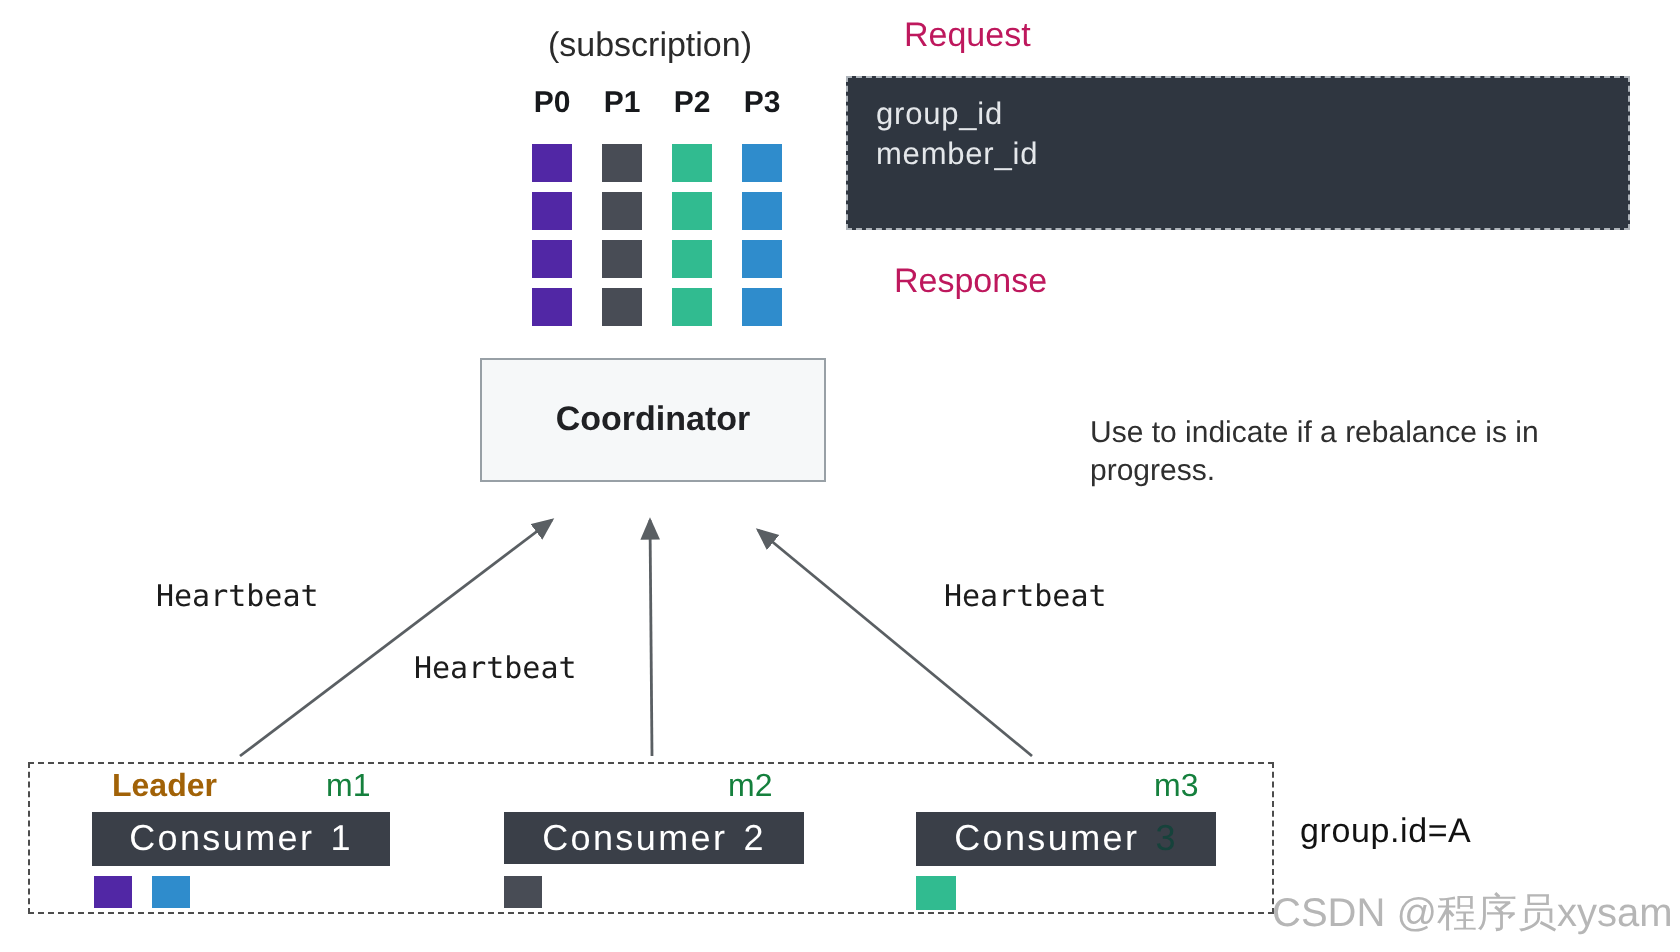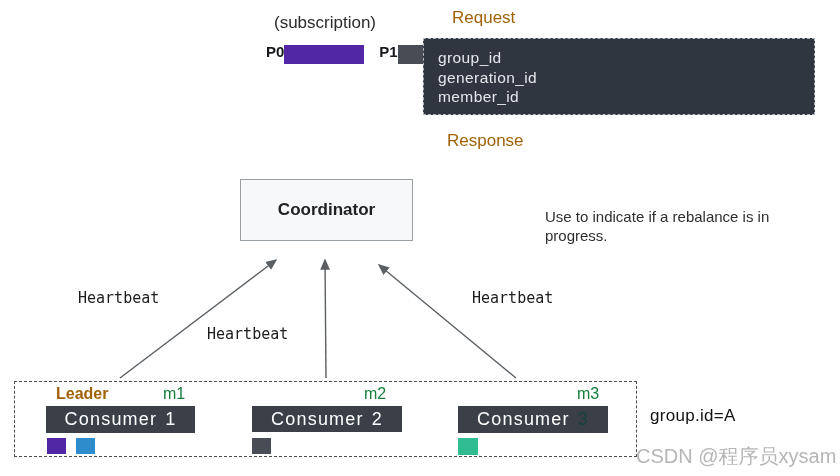--- a/index.html
+++ b/index.html
@@ -4,28 +4,28 @@
 <style>
   html,body{margin:0;padding:0;background:#ffffff;}
   .stage{
     position:relative;width:840px;height:476px;background:#ffffff;overflow:hidden;
     font-family:"Liberation Sans",sans-serif;color:#1a1a1a;
   }
   .abs{position:absolute;}
   
   .sub-label{left:240px;top:13px;width:170px;text-align:center;font-size:17px;color:#2b2b2b;}
   .pgrid{left:266px;top:42px;display:flex;gap:15px;}
-  .pcol{display:flex;align-items:center;}
+  .pcol{display:flex;flex-direction:column;align-items:center;}
   .plabel{font-size:15px;font-weight:bold;color:#17191c;line-height:20px;height:20px;margin-bottom:10px;}
   .psq{width:20px;height:19px;margin-bottom:5px;}
   
   .coord{left:240px;top:179px;width:173px;height:62px;background:#f6f8f9;border:1px solid #98a0a6;
     display:flex;align-items:center;justify-content:center;font-size:17px;color:#202124;box-sizing:border-box;font-weight:bold;}
   
-  .sec-title{font-size:17px;color:#a16207;}
+  .sec-title{font-size:17px;color:#be185d;}
   .req-title{left:452px;top:8px;}
   .res-title{left:447px;top:131px;text-align:right;}
   .darkbox{background:#2f3640;border:1px dashed #aeb4ba;box-sizing:border-box;color:#e4e7ea;
     font-size:15.5px;letter-spacing:.4px;}
   .req-box{left:423px;top:38px;width:392px;height:77px;padding:9px 14px;line-height:19.5px;}
   .res-box{left:443px;top:155px;width:392px;height:42px;padding:10px 14px;line-height:20px;}
   .note{left:545px;top:207px;width:290px;font-size:15px;line-height:19px;color:#2f2f2f;}
   
   .hb{font-family:"DejaVu Sans Mono",monospace;font-size:15px;color:#1c1c1c;}
   .hb1{left:78px;top:289px;}
@@ -107,21 +107,20 @@
       </div>
     </div>
 
   <div class="abs coord">
     <span>Coordinator</span>
   </div>
 
   <div class="abs sec-title req-title">Request</div>
   <div class="abs darkbox req-box">
     <div>group_id</div>
-    <div>generation_id</div>
     <div>member_id</div>
   </div>
 
   <div class="abs sec-title res-title">Response</div>
   <div class="abs note">Use to indicate if a rebalance is in progress.</div>
 
   <div class="abs hb hb1">Heartbeat</div>
   <div class="abs hb hb2">Heartbeat</div>
   <div class="abs hb hb3">Heartbeat</div>
 

